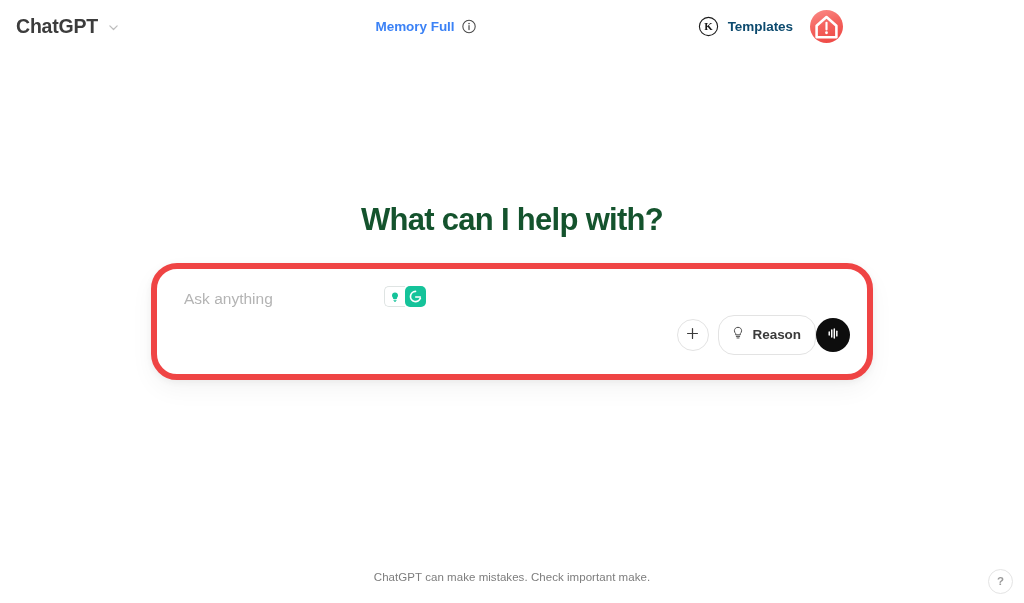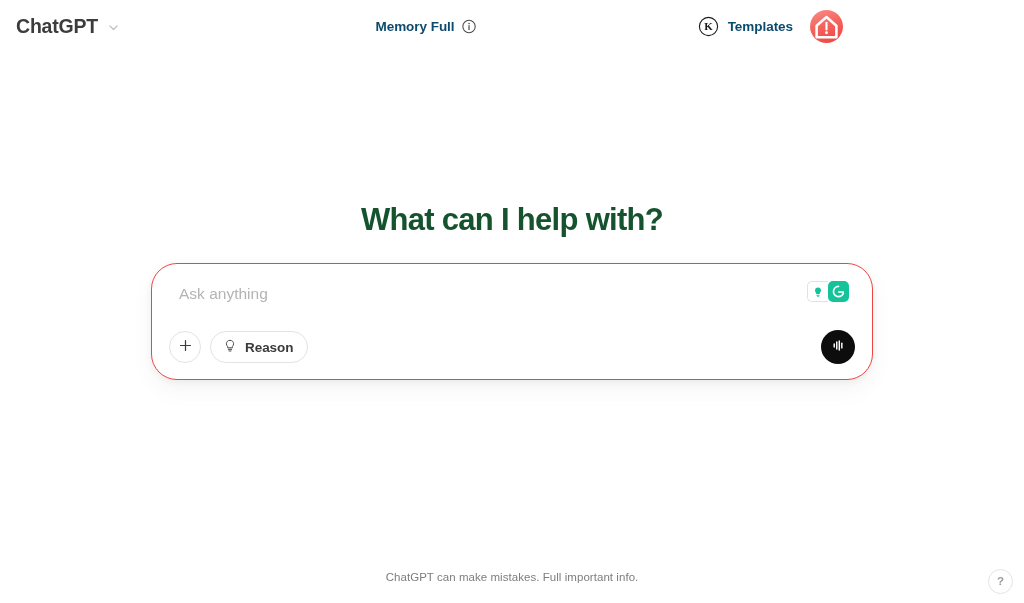--- a/index.html
+++ b/index.html
@@ -54,21 +54,21 @@
     left: 50%;
     transform: translateX(-50%);
     display: flex;
     align-items: center;
     gap: 7px;
     cursor: pointer;
   }
   .memory-label {
     font-size: 13.5px;
     font-weight: 700;
-    color: #0c4a6e;
+    color: #3b82f6;
     letter-spacing: -0.05px;
   }
   .info-icon { width: 15px; height: 15px; display: block; }
 
   .topbar-right {
     position: absolute;
     right: 9px;
     display: flex;
     align-items: center;
     gap: 13px;
@@ -116,26 +116,26 @@
     color: #14532d;
     line-height: 1.2;
   }
 
   
   .composer {
     margin-top: 25px;
     width: 722px;
     min-height: 117px;
     background: #ffffff;
-    border: 1px solid #ef4444;
+    border: 6px solid #ef4444;
     border-radius: 26px;
     box-shadow: 0 2px 7px rgba(0,0,0,0.055), 0 10px 24px rgba(0,0,0,0.045);
     position: relative;
     display: flex;
-    flex-direction: column;
+    flex-direction: row;
     justify-content: space-between;
     padding: 19px 17px 15px 17px;
   }
 
   .composer-input-row {
     display: flex;
     align-items: flex-start;
     justify-content: space-between;
     padding: 0 1px 0 10px;
   }
@@ -198,21 +198,21 @@
     border-radius: 50%;
     border: 1px solid #e3e3e3;
     background: #ffffff;
     display: flex;
     align-items: center;
     justify-content: center;
     cursor: pointer;
   }
 
   .reason-pill {
-    height: 32px;
+    height: 40px;
     border-radius: 16px;
     border: 1px solid #e3e3e3;
     background: #ffffff;
     display: flex;
     align-items: center;
     gap: 7px;
     padding: 0 14px 0 11px;
     cursor: pointer;
   }
   .reason-label {
@@ -380,17 +380,17 @@
             <path d="M13 6.2 L13 17.8" stroke="#ffffff" stroke-width="1.85" stroke-linecap="round"></path>
             <path d="M16.2 9 L16.2 15" stroke="#ffffff" stroke-width="1.85" stroke-linecap="round"></path>
           </svg>
         </span>
       </button>
 
     </div>
   </div>
 </div>
 
-<div class="footer-note">ChatGPT can make mistakes. Full important info.</div>
+<div class="footer-note">ChatGPT can make mistakes. Check important make.</div>
 
 <button class="help-btn">
   <span class="help-glyph">?</span>
 </button>
 
 </body></html>

